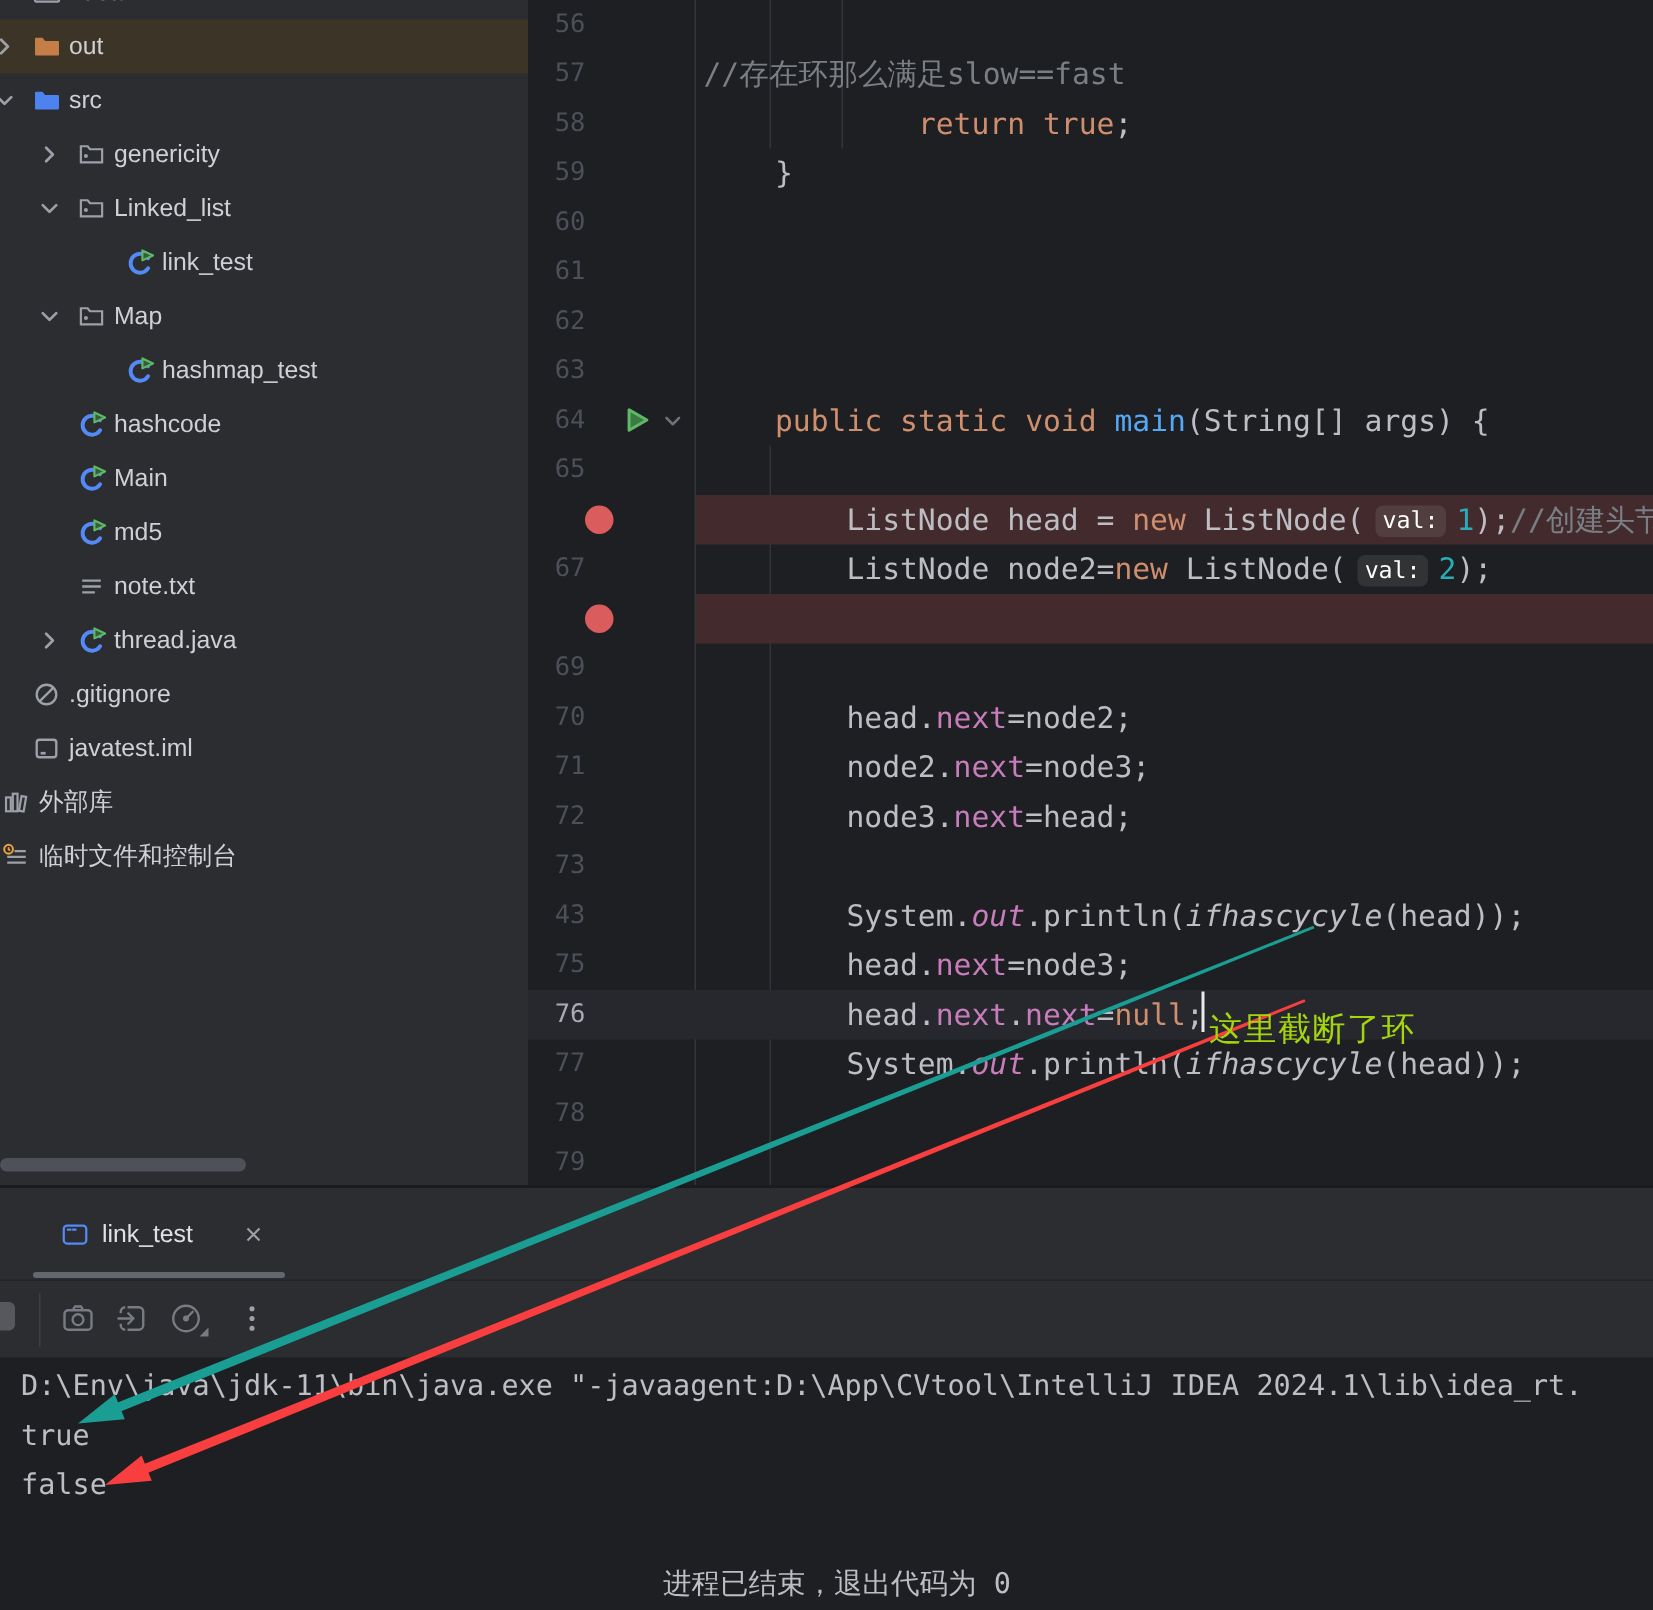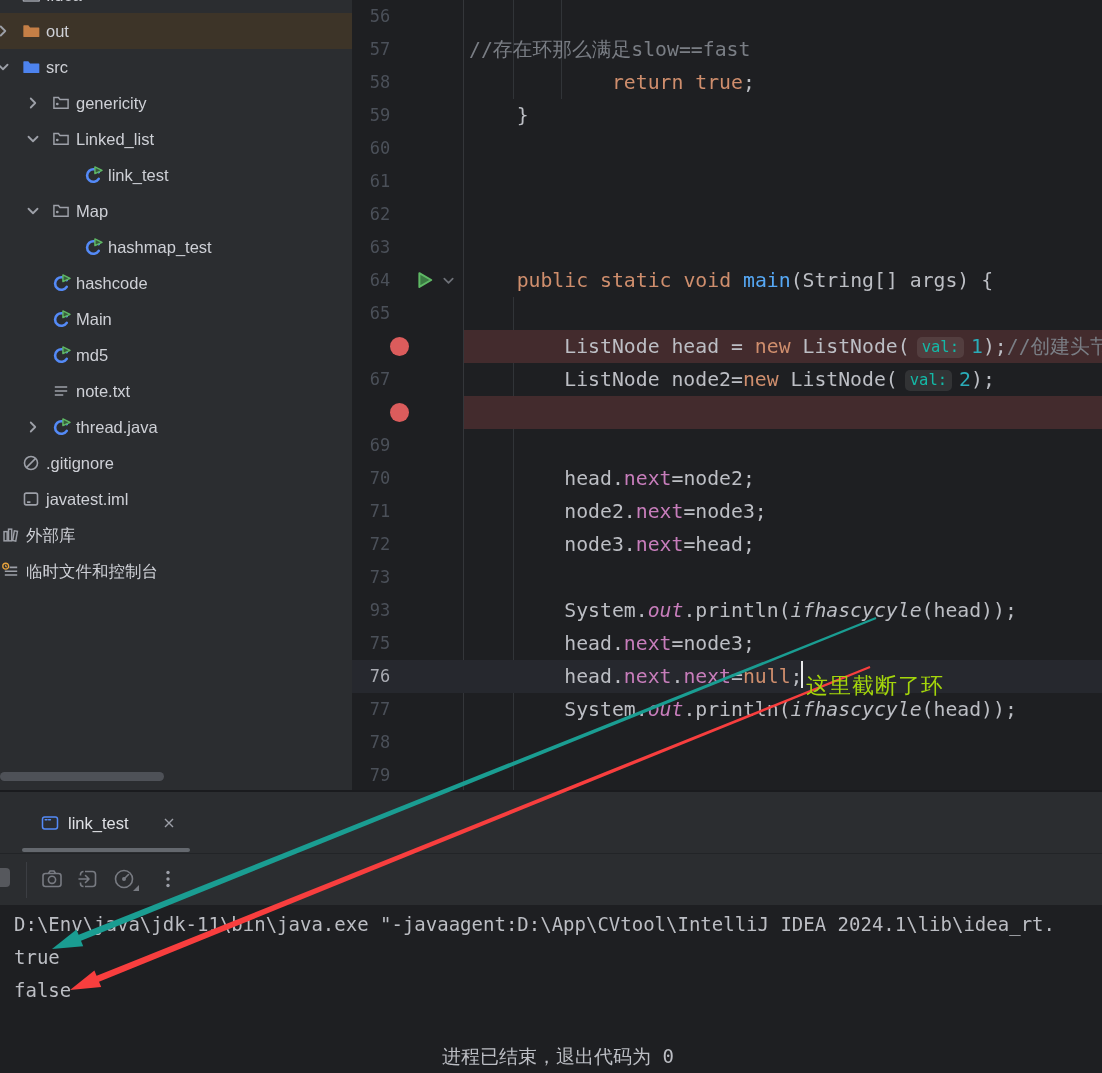--- a/index.html
+++ b/index.html
@@ -29,21 +29,21 @@
   .cline .runchev{position:absolute;left:89px;top:9px;width:15px;height:15px;}
   .cline .code{position:absolute;left:117px;top:0;height:33px;line-height:33px;white-space:pre;
     font-family:"DejaVu Sans Mono","Liberation Mono",monospace;font-size:19.8px;color:#bcbec4;}
   .tk-kw{color:#cf8e6d;}
   .tk-num{color:#2aacb8;}
   .tk-fd{color:#c77dbb;}
   .tk-cm{color:#7a7e85;}
   .tk-md{color:#56a8f5;}
   .tk-sf{color:#c77dbb;font-style:italic;}
   .tk-sm{font-style:italic;}
-  .tk-inlay{display:inline-block;background:rgba(255,255,255,0.09);color:#14b8a6;border-radius:5px;
+  .tk-inlay{display:inline-block;background:rgba(255,255,255,0.09);color:#ffffff;border-radius:5px;
     font-size:15.5px;line-height:21px;padding:0 5px;margin:0 7px;vertical-align:1px;}
   #caret{position:absolute;left:449px;top:661px;width:2px;height:27px;background:#e8e9eb;}
 
   
   #run-panel{position:absolute;left:0;top:790px;width:1102px;height:283px;background:#2b2d30;border-top:2px solid #1a1b1e;}
   #run-tab{position:absolute;left:22px;top:2px;height:58px;width:168px;}
   #run-tab .tabicon{position:absolute;left:18px;top:19px;width:20px;height:20px;}
   #run-tab .tablabel{position:absolute;left:46px;top:0;line-height:58px;font-size:16.5px;color:#dfe1e5;white-space:nowrap;}
   #run-tab .tabclose{position:absolute;left:139px;top:21px;width:16px;height:16px;}
   #tab-indicator{position:absolute;left:22px;top:56px;width:168px;height:4px;border-radius:2px;background:#64686e;}
@@ -287,21 +287,21 @@
         </div>
         <div class="cline" style="top: 528px;">
           <div class="lnum">72</div>
           <div class="code"><span>        node3.</span><span class="tk-fd">next</span><span>=head;</span></div>
         </div>
         <div class="cline" style="top: 561px;">
           <div class="lnum">73</div>
           <div class="code"></div>
         </div>
         <div class="cline" style="top: 594px;">
-          <div class="lnum">93</div>
+          <div class="lnum">43</div>
           <div class="code"><span>        System.</span><span class="tk-sf">out</span><span>.println(</span><span class="tk-sm">ifhascycyle</span><span>(head));</span></div>
         </div>
         <div class="cline" style="top: 627px;">
           <div class="lnum">75</div>
           <div class="code"><span>        head.</span><span class="tk-fd">next</span><span>=node3;</span></div>
         </div>
         <div class="cline cur" style="top: 660px;">
           <div class="hl-cur"></div>
           <div class="lnum">76</div>
           <div class="code"><span>        head.</span><span class="tk-fd">next</span><span>.</span><span class="tk-fd">next</span><span>=</span><span class="tk-kw">null</span><span>;</span></div>

